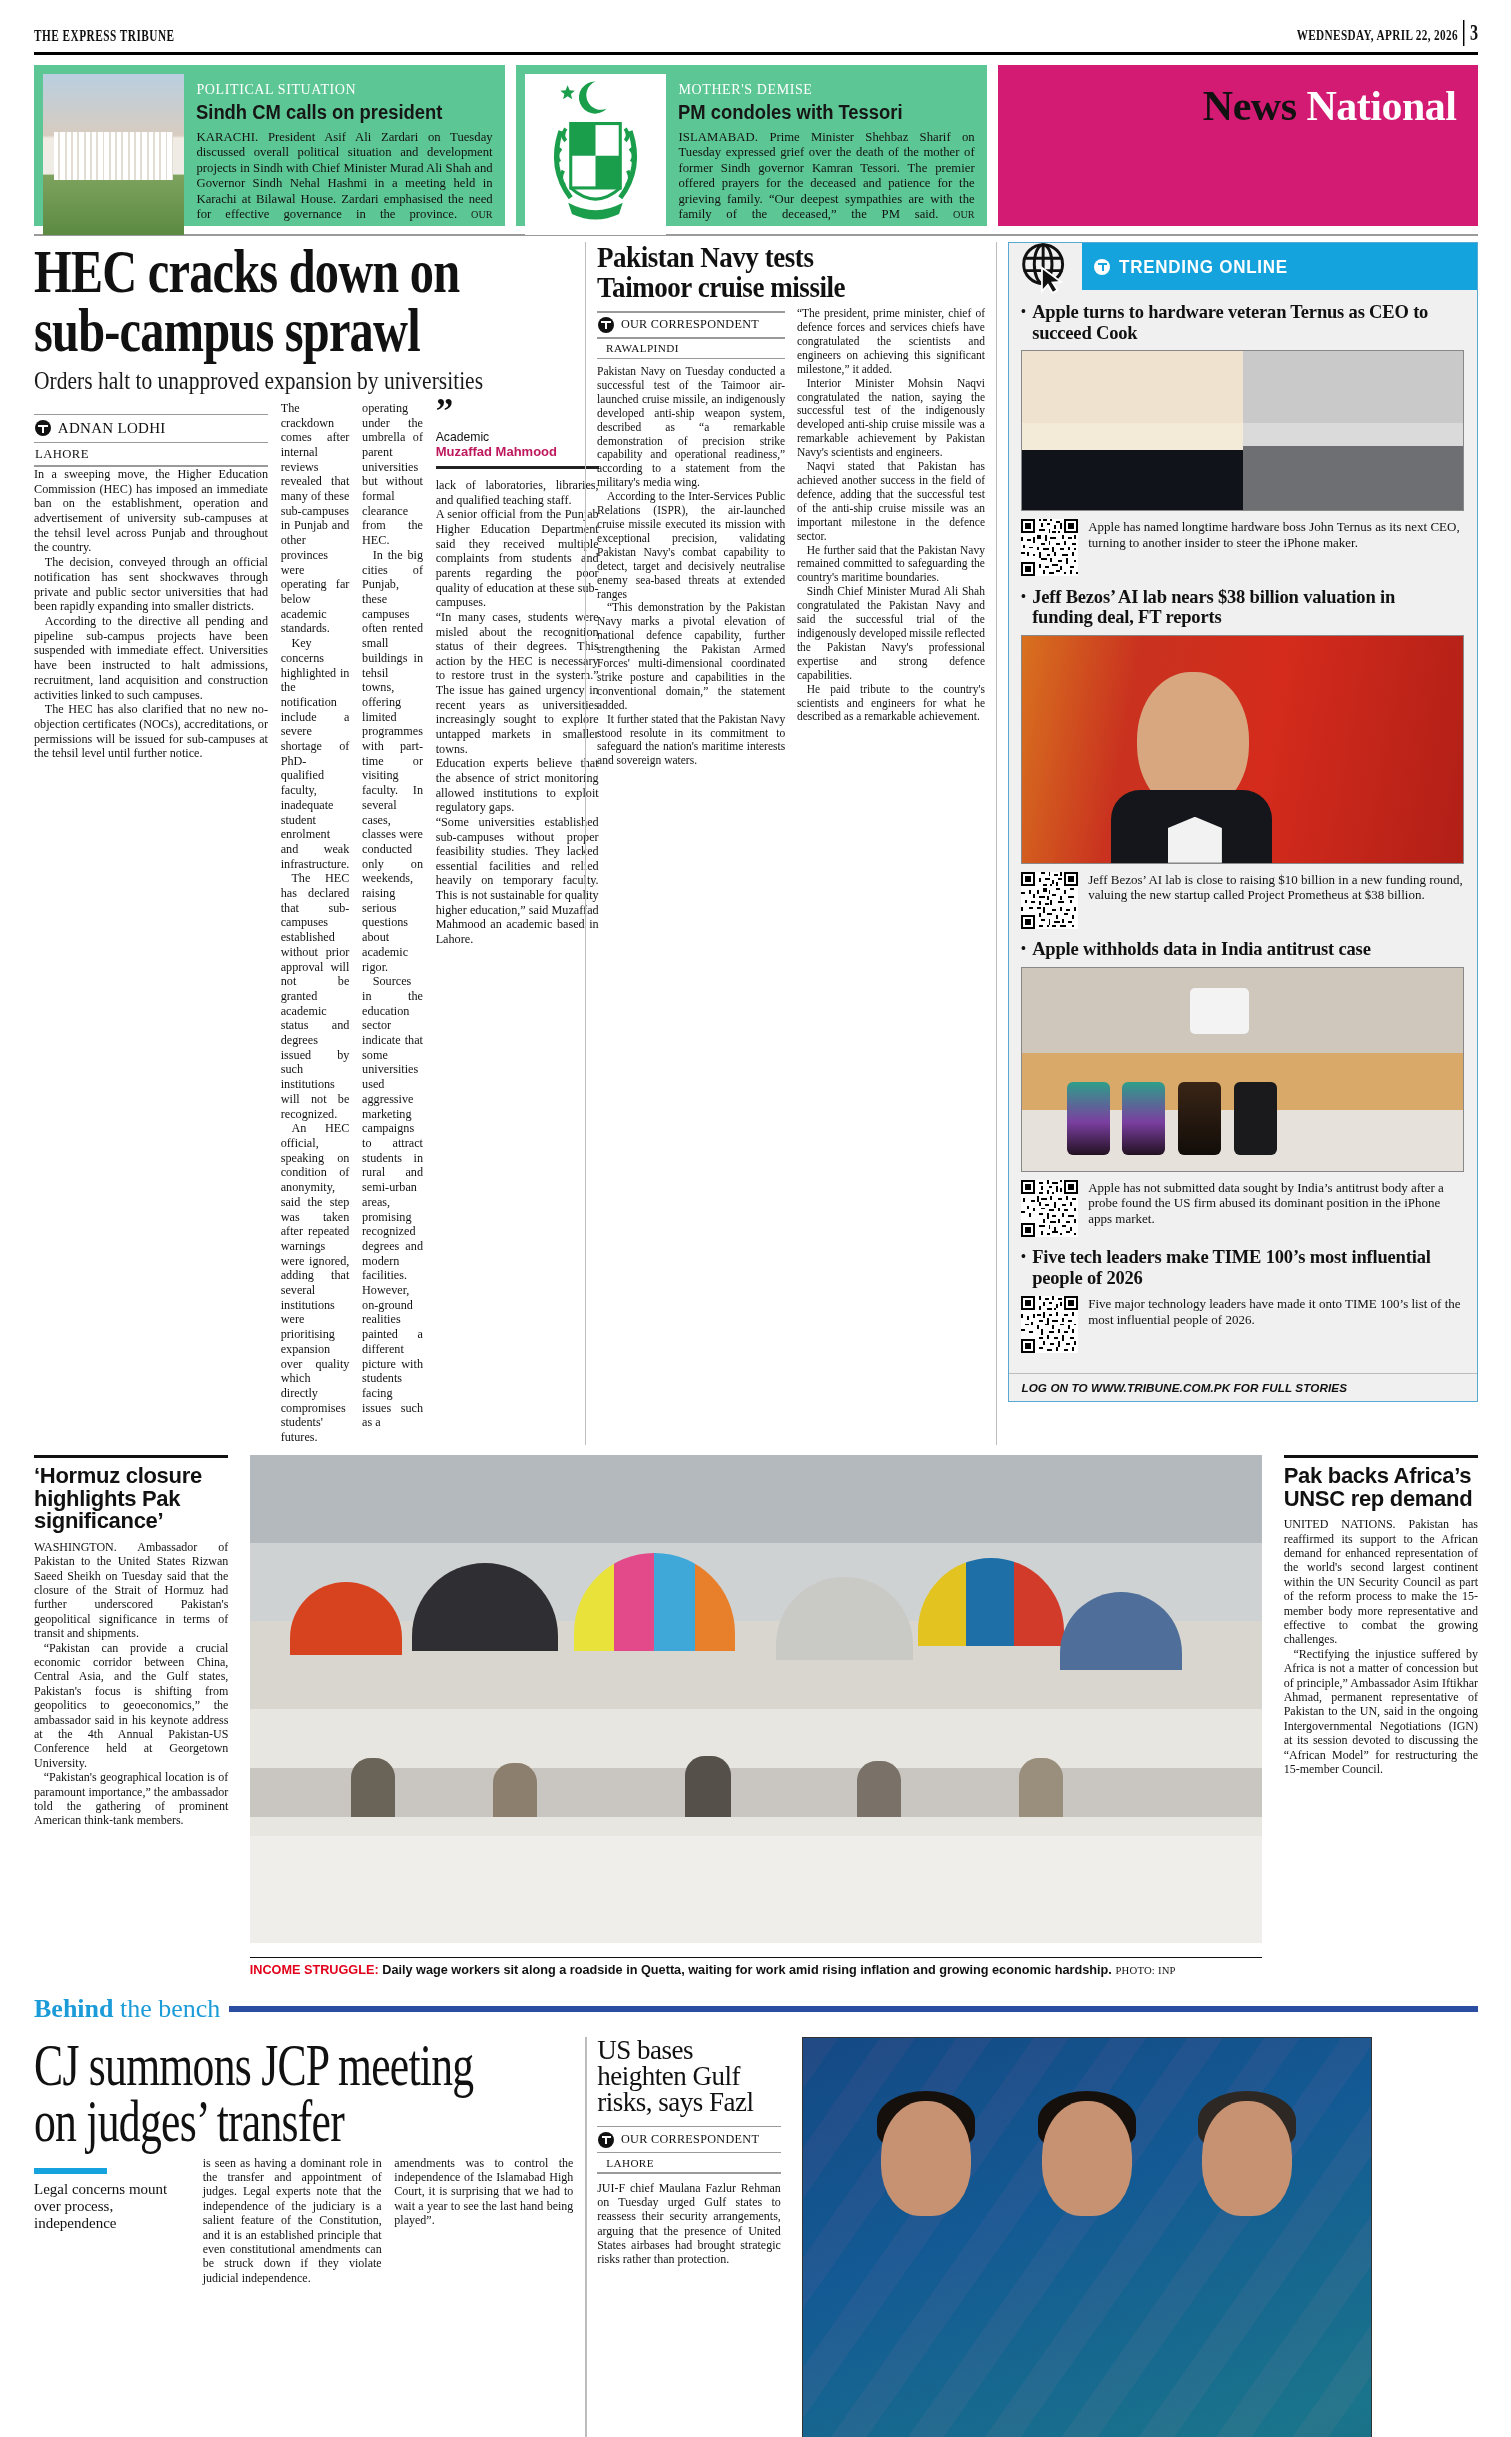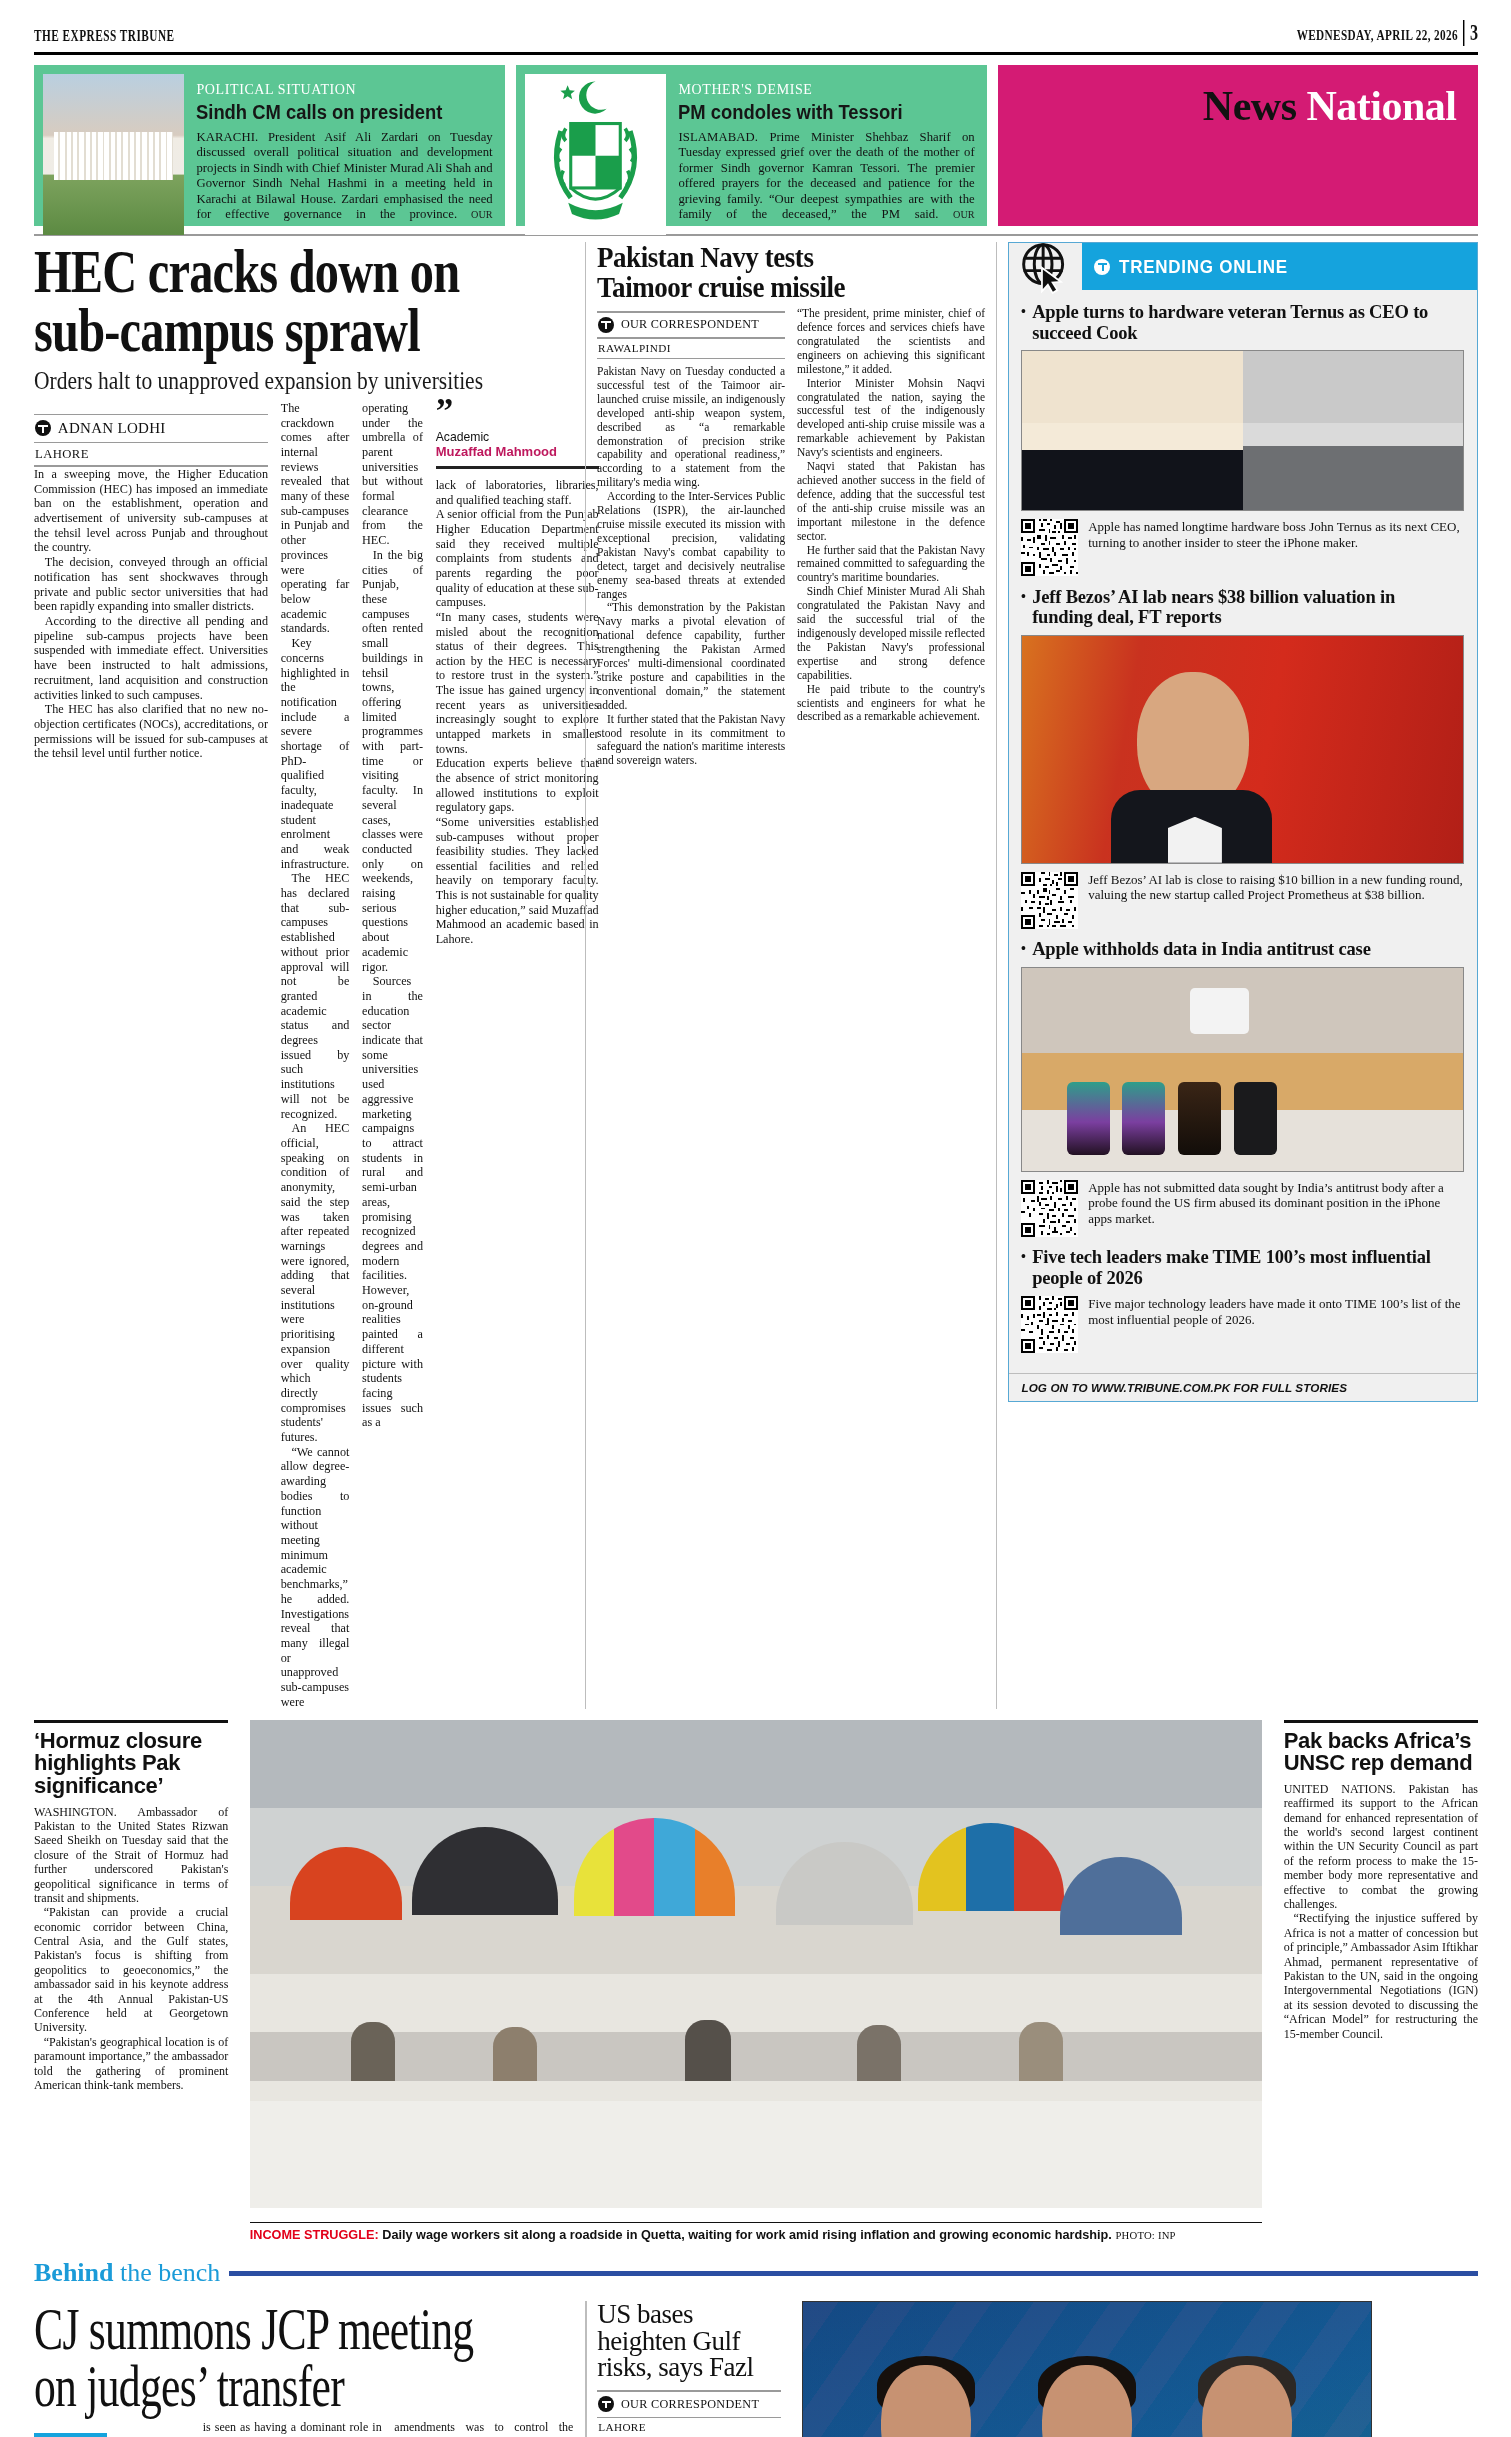--- a/index.html
+++ b/index.html
@@ -86,21 +86,21 @@
   .pq-name { font-family:"Liberation Sans",sans-serif; font-size:13px; font-weight:700; color:#be185d;}
   .pq-rule { height:2.9px; background:#222; margin-top:7.8px; }
 
   
   h2.navy { font-size:30px; line-height:.98; font-weight:700; transform:scaleX(.9); transform-origin:left top;
             white-space:nowrap; letter-spacing:-0.5px;}
   .navy-body { font-size:11.5px; line-height:1.21; text-align:justify; hyphens:auto; margin-top:5.9px;}
   .navy-body p+p { text-indent:9.8px; }
   .small-byline { margin-top:9.8px; }
   .small-byline .byline-name { font-size:12.2px; }
-  .small-byline .dateline-city { font-size:11.2px; }
+  .small-byline .dateline-city { font-size:11.2px;margin-left:8px; }
 
   
   .trend-wrap { border:1px solid #57A8D4; background:#f0f0f0; position:relative; }
   .trend-head { display:flex; align-items:stretch; height:47px; }
   .globe { width:73px; background:#f0f0f0; display:flex; align-items:center; justify-content:center; position:relative; }
   .trend-bar { flex:1; background:#15A3DD; display:flex; align-items:center; gap:8.8px; padding-left:12.7px; }
   .trend-bar .tlogo { background:#fff; }
   .trend-bar .tlogo:before,.trend-bar .tlogo:after{ background:#15A3DD; }
   .trend-title { font-family:"Liberation Sans",sans-serif; font-weight:700; color:#fff; font-size:18.5px; letter-spacing:0.8px;
                  transform:scaleX(.92); transform-origin:left center;}
@@ -244,21 +244,20 @@
             <p>The decision, conveyed through an official notification has sent shockwaves through private and public sector universities that had been rapidly expanding into smaller districts.</p>
             <p>According to the directive all pending and pipeline sub-campus projects have been suspended with immediate effect. Universities have been instructed to halt admissions, recruitment, land acquisition and construction activities linked to such campuses.</p>
             <p>The HEC has also clarified that no new no-objection certificates (NOCs), accreditations, or permissions will be issued for sub-campuses at the tehsil level until further notice.</p>
           </div>
         </div>
         <div class="bc">
           <p>The crackdown comes after internal reviews revealed that many of these sub-campuses in Punjab and other provinces were operating far below academic standards.</p>
           <p>Key concerns highlighted in the notification include a severe shortage of PhD-qualified faculty, inadequate student enrolment and weak infrastructure.</p>
           <p>The HEC has declared that sub-campuses established without prior approval will not be granted academic status and degrees issued by such institutions will not be recognized.</p>
           <p>An HEC official, speaking on condition of anonymity, said the step was taken after repeated warnings were ignored, adding that several institutions were prioritising expansion over quality which directly compromises students' futures.</p>
-          <p>“We cannot allow degree-awarding bodies to function without meeting minimum academic benchmarks,” he added. Investigations reveal that many illegal or unapproved sub-campuses were</p>
         </div>
         <div class="bc">
           <p>operating under the umbrella of parent universities but without formal clearance from the HEC.</p>
           <p>In the big cities of Punjab, these campuses often rented small buildings in tehsil towns, offering limited programmes with part-time or visiting faculty. In several cases, classes were conducted only on weekends, raising serious questions about academic rigor.</p>
           <p>Sources in the education sector indicate that some universities used aggressive marketing campaigns to attract students in rural and semi-urban areas, promising recognized degrees and modern facilities. However, on-ground realities painted a different picture with students facing issues such as a</p>
         </div>
         <div class="pullq">
           <div class="pq-mark">”</div>
           <div class="pq-role">Academic</div>
           <div class="pq-name">Muzaffad Mahmood</div>

